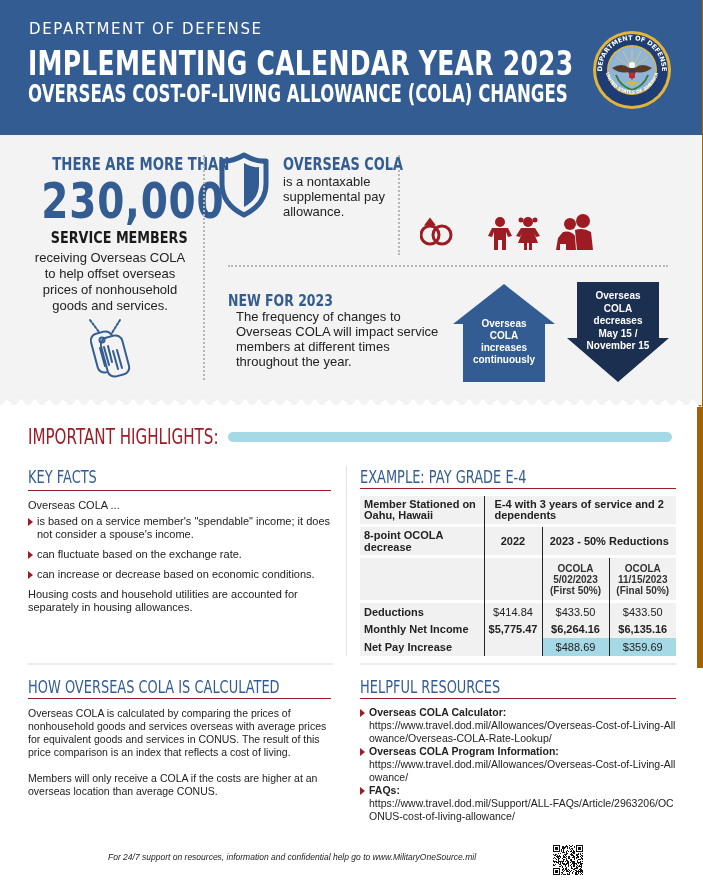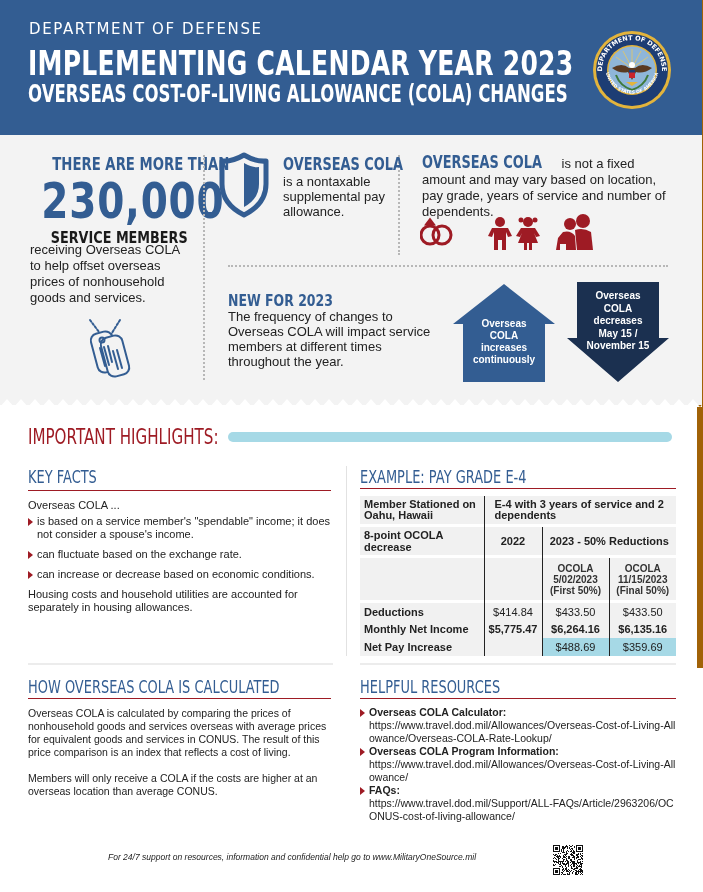--- a/index.html
+++ b/index.html
@@ -14,37 +14,37 @@
     .hdr-sub { position: absolute; left: 28px; top: 80px; color: #fff; font-size: 24px; font-weight: bold; font-family: "DejaVu Sans", sans-serif; transform: scaleX(0.69); transform-origin: left top; white-space: nowrap; }
     .seal { position: absolute; left: 592px; top: 30px; width: 80px; height: 80px; }
 
     
     .panel { position: absolute; left: 0; top: 135px; width: 702px; height: 270px; background: #f3f3f3; }
     .zigzag { position: absolute; left: 0; top: 395px; width: 702px; height: 12px; }
 
     .stat-lead { position: absolute; left: 36px; top: 154px; width: 148px; text-align: center; color: #335d92; font-weight: bold; font-size: 17px; font-family: "DejaVu Sans", sans-serif; transform: scaleX(0.78); transform-origin: center top; white-space: nowrap; }
     .stat-num { position: absolute; left: 22px; top: 172px; width: 176px; text-align: center; color: #335d92; font-weight: bold; font-size: 50px; font-family: "DejaVu Sans", sans-serif; transform: scaleX(0.78); transform-origin: center top; white-space: nowrap; letter-spacing: 1px; }
     .stat-unit { position: absolute; left: 36px; top: 228px; width: 148px; text-align: center; color: #1a1a1a; font-weight: bold; font-size: 16px; font-family: "DejaVu Sans", sans-serif; transform: scaleX(0.8); transform-origin: center top; white-space: nowrap; }
-    .stat-desc { position: absolute; left: 30px; top: 242px; width: 160px; font-size: 13px; line-height: 16px; color: #222; }
+    .stat-desc { position: absolute; left: 30px; top: 250px; width: 160px; text-align: center; font-size: 13px; line-height: 16px; color: #222; }
     .dogtags { position: absolute; left: 80px; top: 318px; width: 60px; height: 70px; }
 
     .vdots1 { position: absolute; left: 203px; top: 155px; width: 0; height: 225px; border-left: 2px dotted #b7b7b7; }
     .vdots2 { position: absolute; left: 398px; top: 155px; width: 0; height: 100px; border-left: 2px dotted #b7b7b7; }
     .hdots { position: absolute; left: 228px; top: 265px; width: 440px; height: 0; border-top: 2px dotted #b7b7b7; }
 
     .shield { position: absolute; left: 218px; top: 152px; width: 52px; height: 66px; }
     .cola-head { position: absolute; left: 283px; top: 154px; color: #335d92; font-weight: bold; font-size: 17px; font-family: "DejaVu Sans", sans-serif; transform: scaleX(0.76); transform-origin: left top; white-space: nowrap; }
     .cola-desc { position: absolute; left: 283px; top: 174px; width: 110px; font-size: 13px; line-height: 15px; color: #222; }
 
     .vary { position: absolute; left: 422px; top: 154px; width: 258px; font-size: 13px; line-height: 16px; color: #222; }
     .vary .kw { color: #335d92; font-weight: bold; font-size: 17px; font-family: "DejaVu Sans", sans-serif; display: inline-block; transform: scaleX(0.76); transform-origin: left center; margin-right: -22px; }
     .icons-row { position: absolute; left: 420px; top: 210px; width: 200px; height: 40px; }
 
     .new-head { position: absolute; left: 228px; top: 291px; color: #335d92; font-weight: bold; font-size: 16px; font-family: "DejaVu Sans", sans-serif; transform: scaleX(0.78); transform-origin: left top; white-space: nowrap; }
-    .new-desc { position: absolute; left: 228px; top: 309px; width: 210px; font-size: 13px; line-height: 15px; color: #222; }
+    .new-desc { position: absolute; left: 236px; top: 309px; width: 210px; font-size: 13px; line-height: 15px; color: #222; }
 
     .arrow-up { position: absolute; left: 453px; top: 284px; width: 102px; height: 98px; }
     .arrow-up-text { position: absolute; left: 465px; top: 318px; width: 78px; text-align: center; color: #fff; font-size: 10px; font-weight: bold; line-height: 12px; }
     .arrow-down { position: absolute; left: 567px; top: 282px; width: 102px; height: 100px; }
     .arrow-down-text { position: absolute; left: 578px; top: 290px; width: 80px; text-align: center; color: #fff; font-size: 10px; font-weight: bold; line-height: 12.5px; }
 
     
     .hl-title { position: absolute; left: 28px; top: 425px; color: #9e1b24; font-size: 21px; font-family: "DejaVu Sans", sans-serif; transform: scaleX(0.72); transform-origin: left top; white-space: nowrap; }
     .hl-bar { position: absolute; left: 228px; top: 432px; width: 444px; height: 10px; border-radius: 5px; background: #a6d9e6; }
 
@@ -144,21 +144,20 @@
   <div class="vdots2"></div>
   <div class="hdots"></div>
 
   <svg class="shield" viewBox="0 0 52 66">
     <path d="M26 3 Q14 10 4 9 L4 32 Q4 52 26 63 Q48 52 48 32 L48 9 Q38 10 26 3Z" fill="none" stroke="#335d92" stroke-width="5" stroke-linejoin="round"></path>
     <path d="M26 11 Q35 16 41 15 L41 32 Q41 47 26 55Z" fill="#335d92"></path>
   </svg>
   <div class="cola-head">OVERSEAS COLA</div>
   <div class="cola-desc">is a nontaxable supplemental pay allowance.</div>
 
-  <div class="vary"><span class="kw">OVERSEAS COLA</span><span> is not a fixed amount and may vary based on location, pay grade, years of service and number of dependents.</span></div>
   <svg class="icons-row" viewBox="0 0 200 40">
     <g fill="none" stroke="#9e1b24" stroke-width="3">
       <circle cx="10" cy="25" r="9"></circle>
         <circle cx="22" cy="25" r="9"></circle>
       <path d="M7 14 L10 10 L13 14Z" fill="#9e1b24"></path>
     </g>
     <g fill="#9e1b24">
       <circle cx="80" cy="12" r="5"></circle>
         <path d="M72 18 L88 18 L92 26 L88 27 L86 22 L86 40 L82 40 L82 30 L78 30 L78 40 L74 40 L74 22 L72 27 L68 26Z"></path>
       <circle cx="108" cy="12" r="5"></circle>

